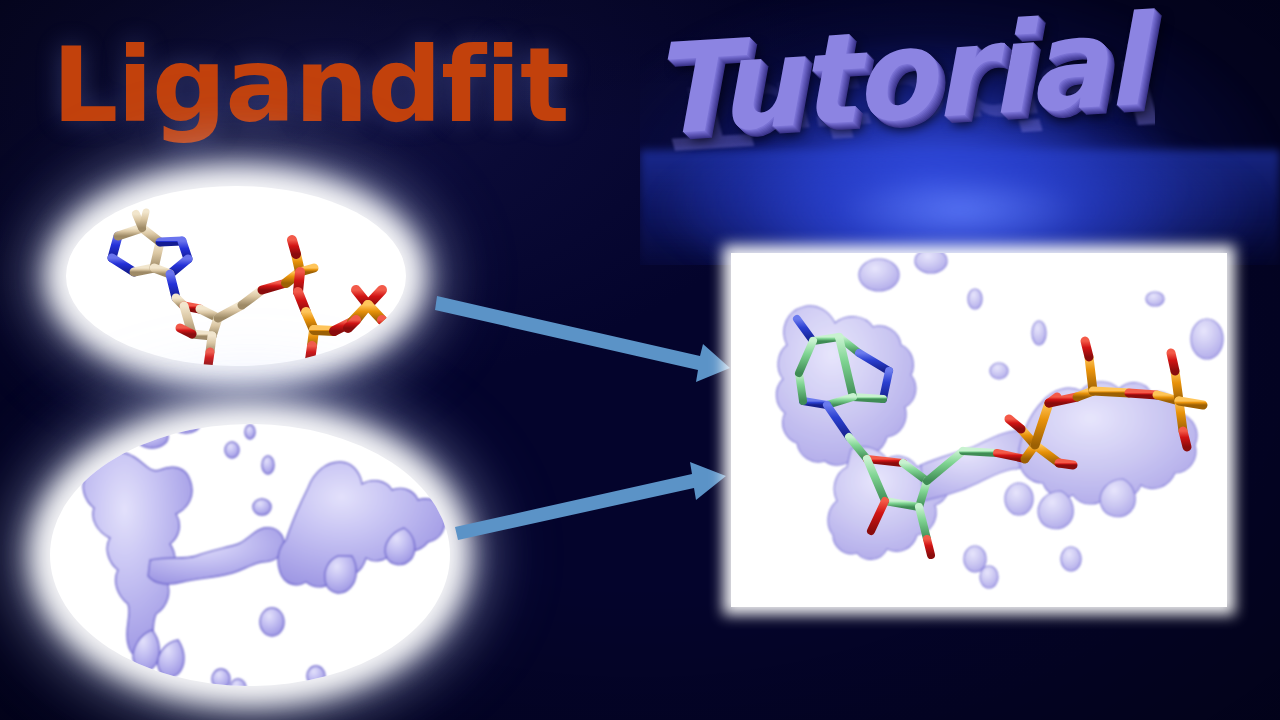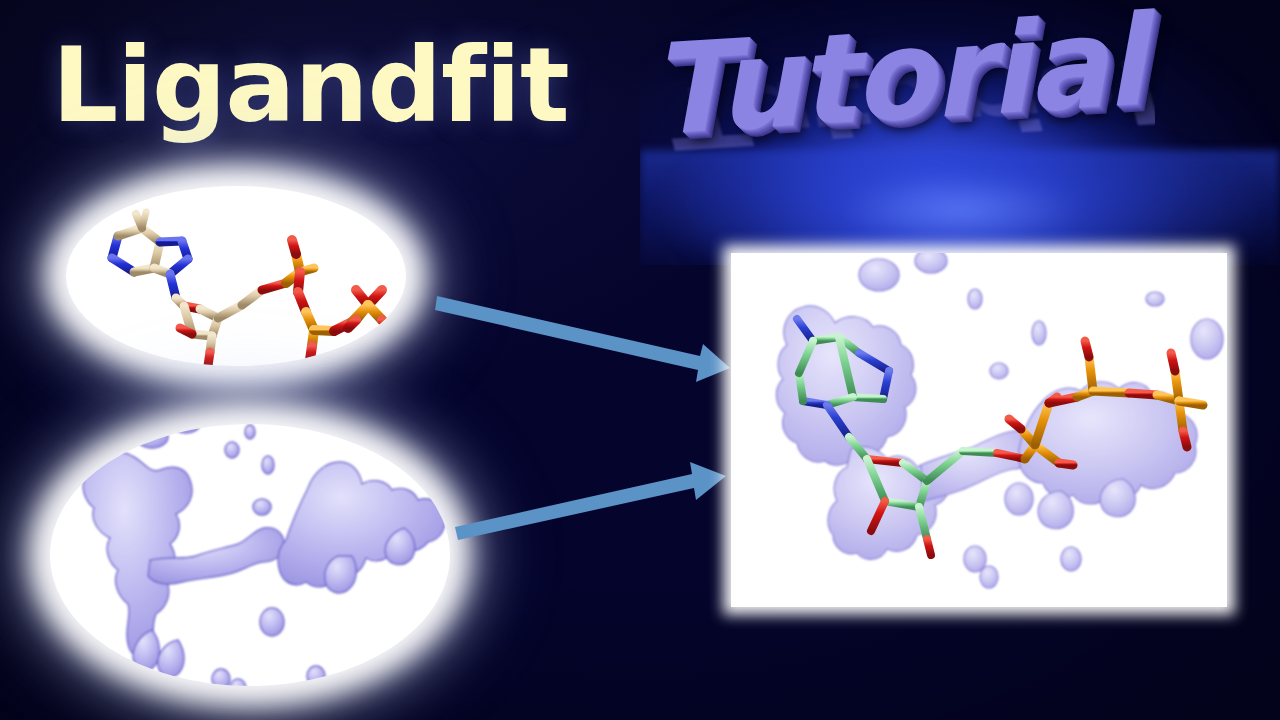--- a/index.html
+++ b/index.html
@@ -123,21 +123,21 @@
   }
 
   
   .title {
     position: absolute;
     left: 52px;
     top: 24px;
     font-family: "DejaVu Sans", sans-serif;
     font-size: 104px;
     font-weight: bold;
-    color: #fef9c3;
+    color: #c2410c;
     letter-spacing: -1px;
     text-shadow: 0 0 26px rgba(140,160,255,0.30);
   }
 
   
   .oval {
     position: absolute;
     border-radius: 50%;
     background: #ffffff;
     box-shadow:

